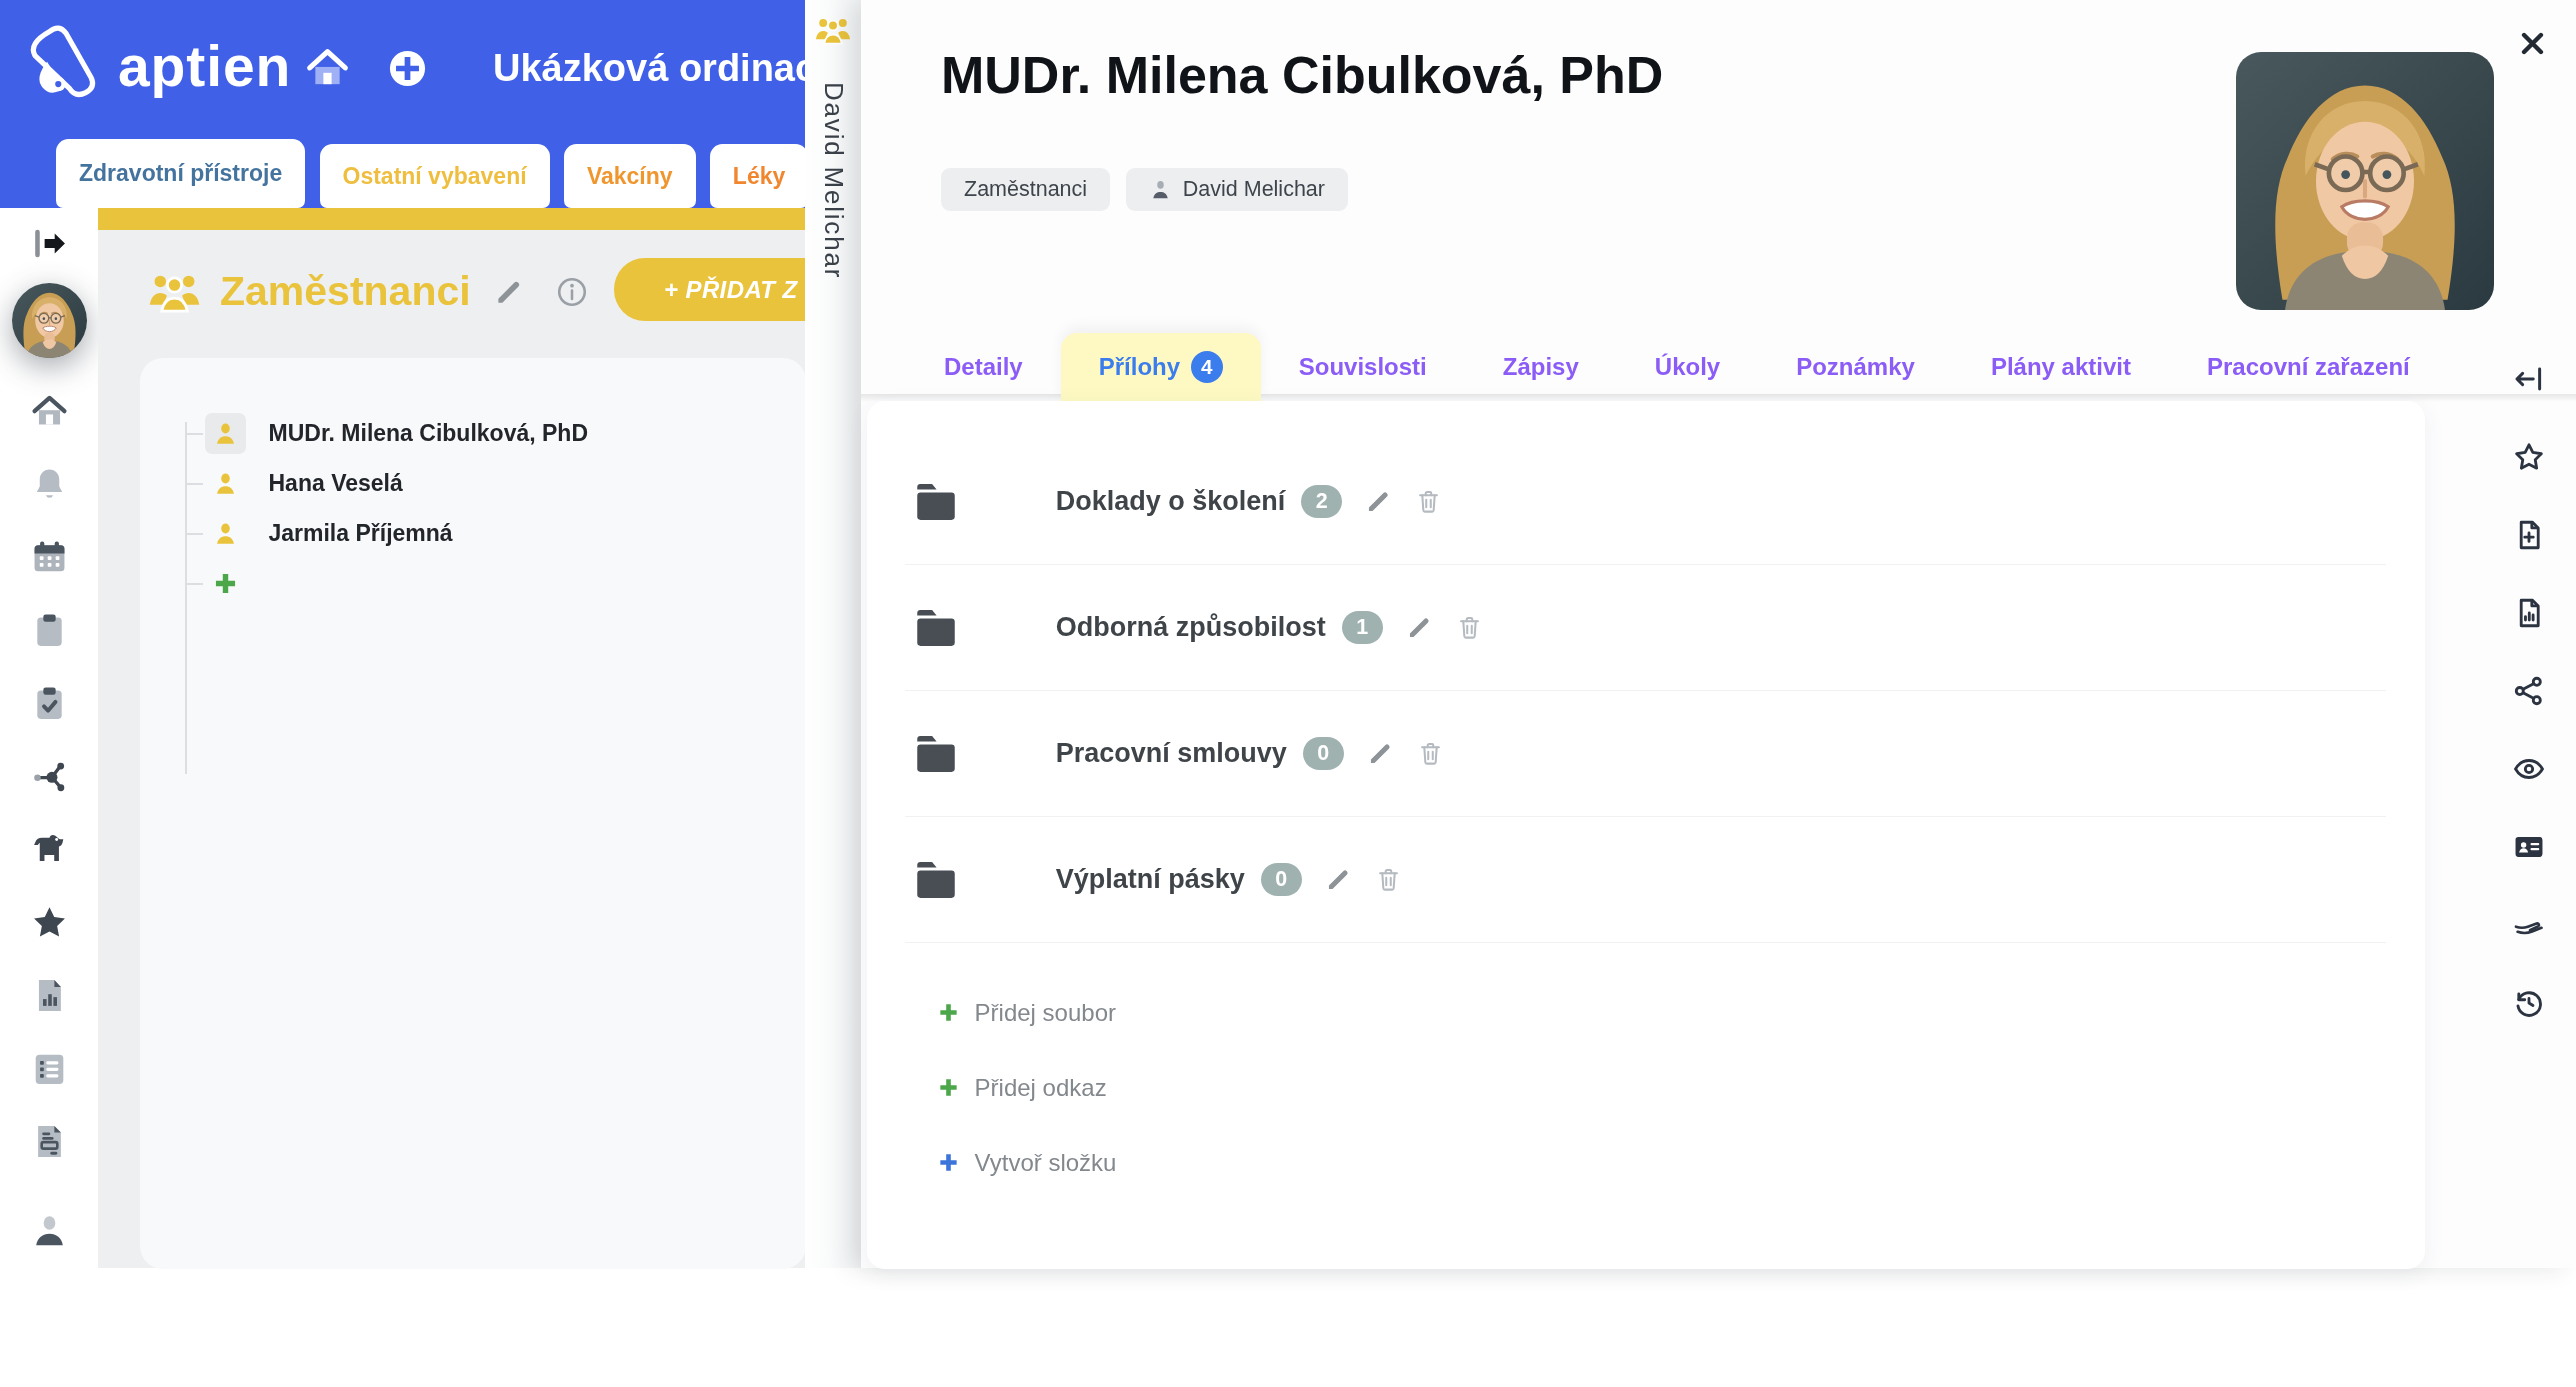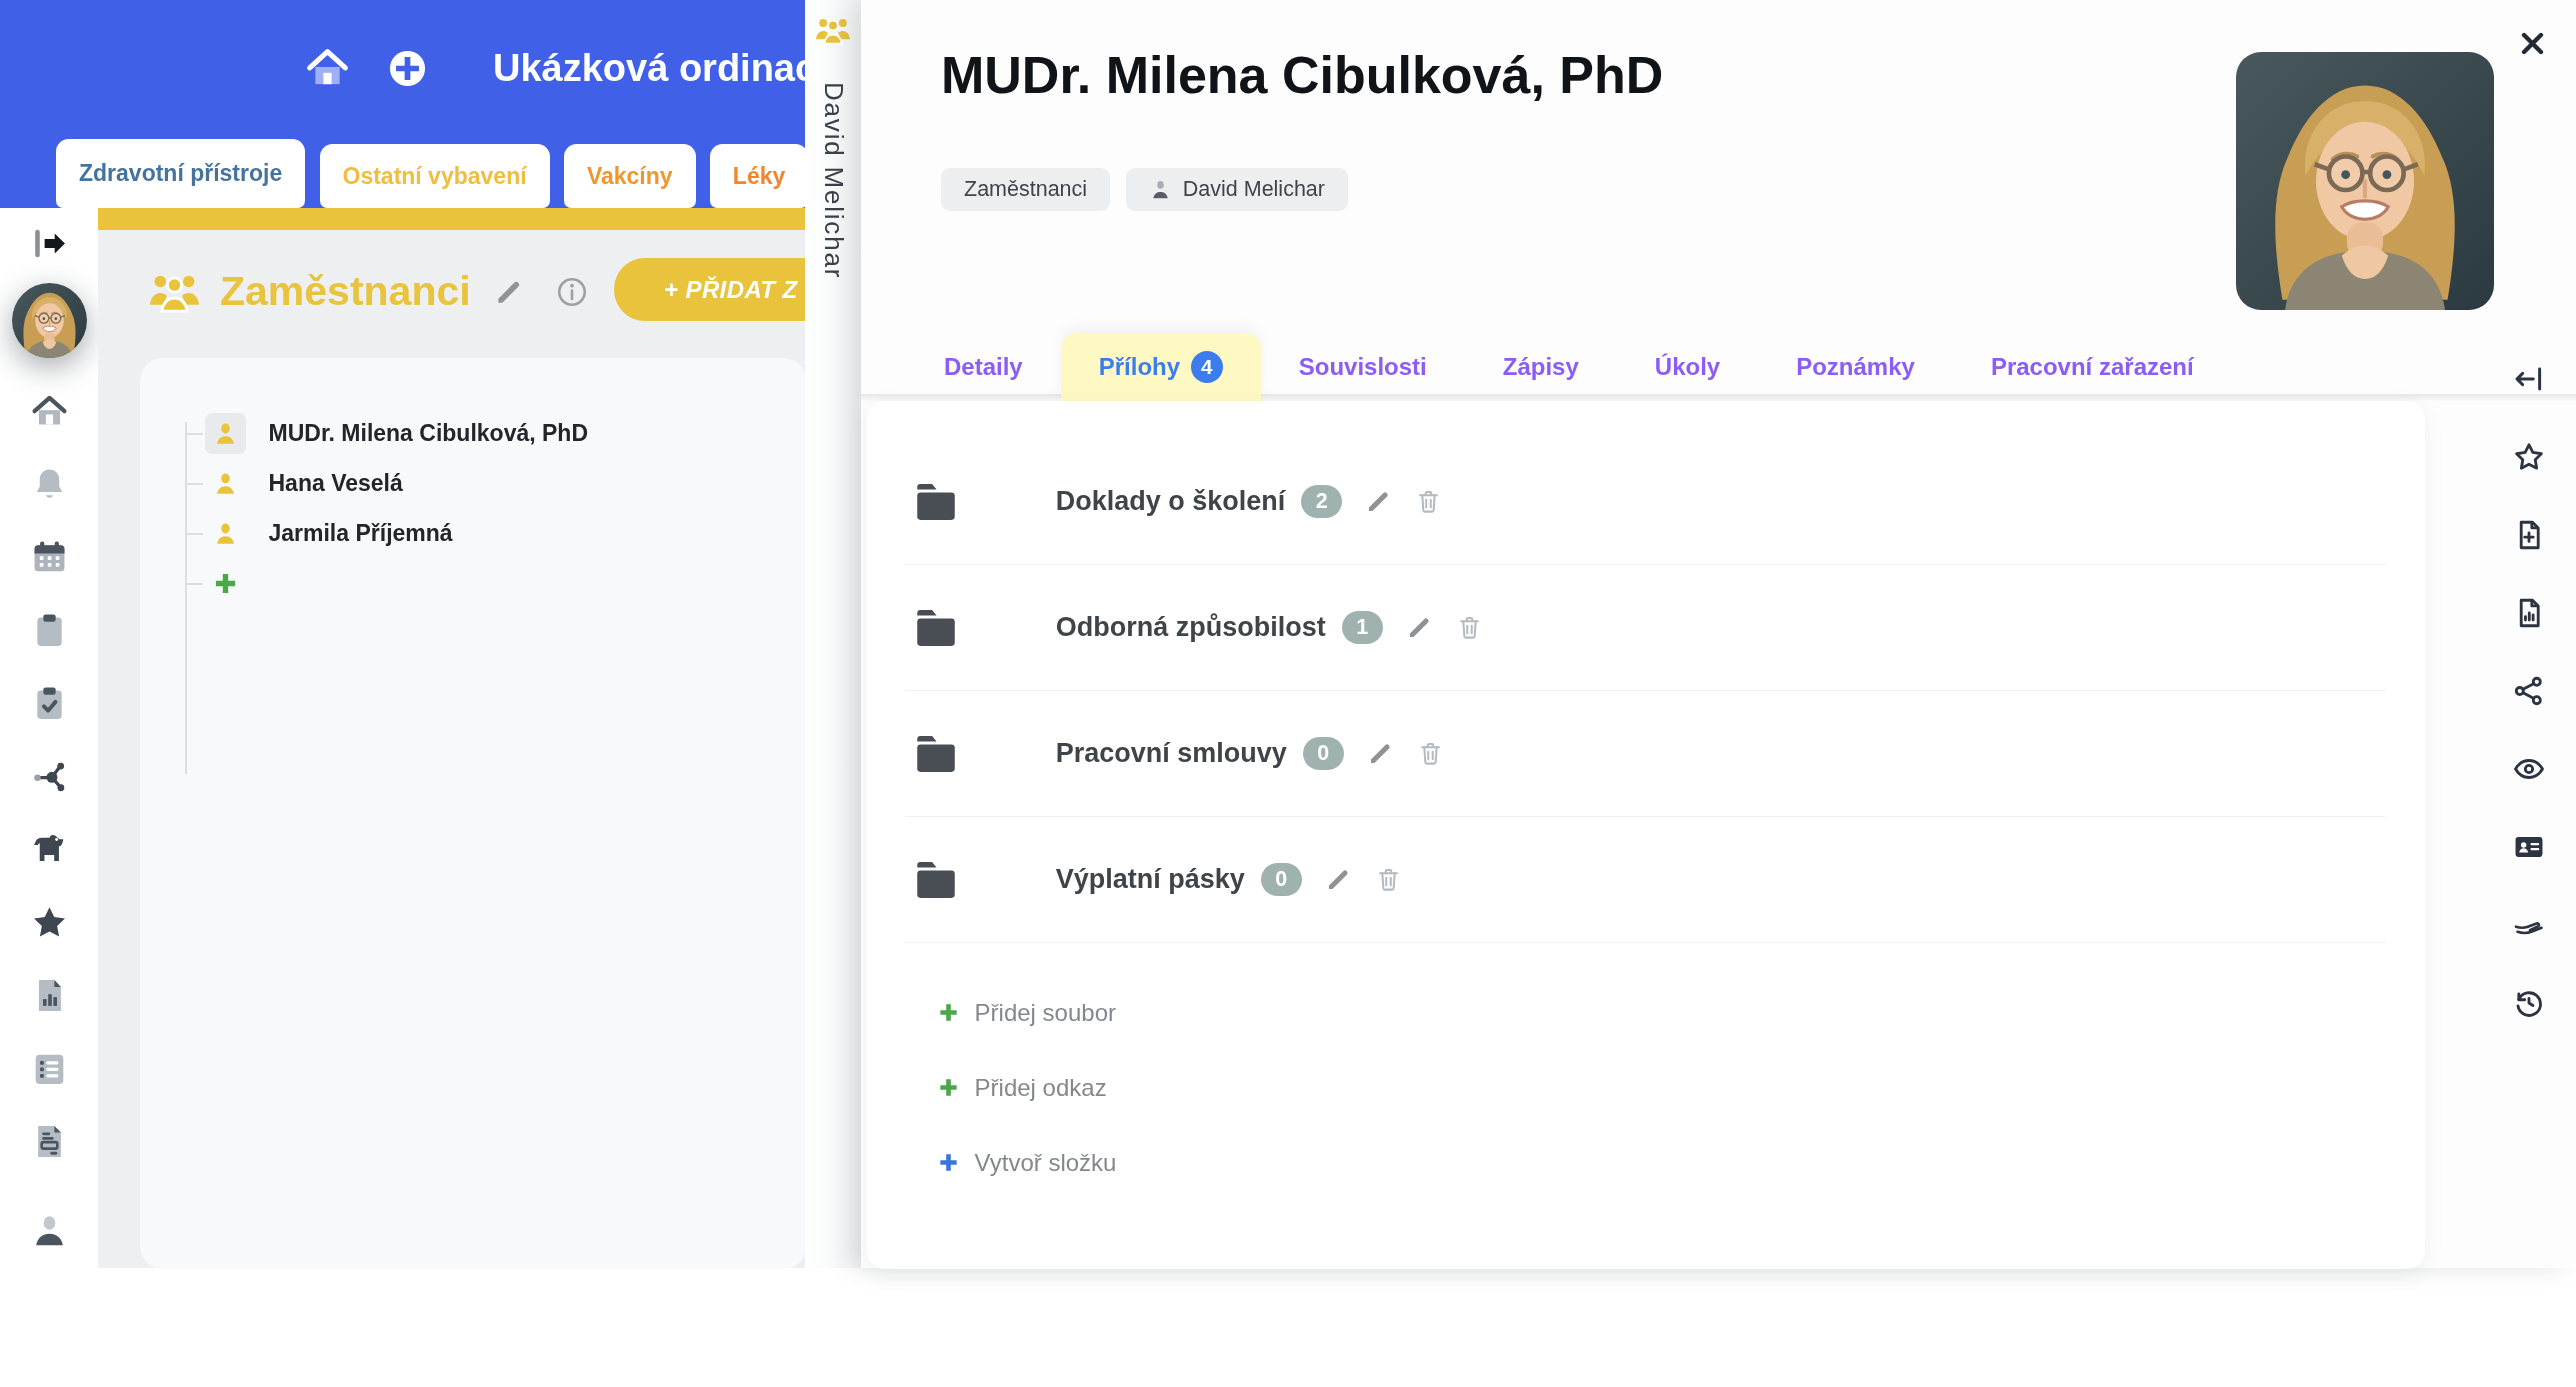--- a/index.html
+++ b/index.html
@@ -130,20 +130,31 @@
       <circle cx="58.5" cy="47.5" r="1.7" fill="#44555C"></circle>
       <path d="M50 50v6" stroke="#D9A87F" stroke-width="1.6" fill="none" stroke-linecap="round"></path>
       <path d="M41 60c3.5 6.5 14.5 6.5 18 0-2.5-1.8-5-2.3-9-2.3s-6.5.5-9 2.3z" fill="#fff" stroke="#B97B64" stroke-width="1.2"></path>
     </symbol>
   </defs>
 </svg>
 
 <div class="screen">
 
   <div class="app-header">
+    <div class="logo">
+      <span class="logo-mark" data-icon-name="logo">
+          <svg viewBox="0 0 100 100">
+            <path d="M31 10q11-9 19 2l29 51q6 12-6 18t-19-5L14 38q-8-14 17-28z" fill="none" stroke="#fff" stroke-width="6" stroke-linejoin="round"></path>
+            <path d="M28 45l19 31q-15 11-25-2-8-11 6-29z" fill="#fff"></path>
+            <circle cx="41" cy="71" r="8.5" fill="#fff"></circle>
+            <circle cx="41" cy="71" r="3.6" fill="#4160E8"></circle>
+          </svg>
+        </span>
+      <span class="logo-text">aptien</span>
+    </div>
     <span class="hdr-home" data-icon-name="home-white">
         <svg viewBox="0 0 24 24">
           <path d="M5.8 11.2V20h12.4v-8.8z" fill="rgba(255,255,255,.5)"></path>
           <path d="M2.9 11.7 12 3.4l9.1 8.3" fill="none" stroke="#fff" stroke-width="2.6" stroke-linecap="round" stroke-linejoin="round"></path>
           <rect x="9.9" y="14.2" width="4.2" height="5.8" fill="#fff"></rect>
         </svg>
       </span>
     <span class="hdr-add" data-icon-name="add-circle">
         <svg viewBox="0 0 24 24">
           <circle cx="12" cy="12" r="9.8" fill="#fff"></circle>
@@ -451,20 +462,24 @@
         <div class="dtab">
           <span>Úkoly</span>
 
         </div>
 
         <div class="dtab">
           <span>Poznámky</span>
 
         </div>
 
+        <div class="dtab">
+          <span>Plány aktivit</span>
+
+        </div>
 
         <div class="dtab">
           <span>Pracovní zařazení</span>
 
         </div>
       </div>
     <div class="tab-shadow"></div>
 
     <div class="folders-card">
       <div class="folder-list">

